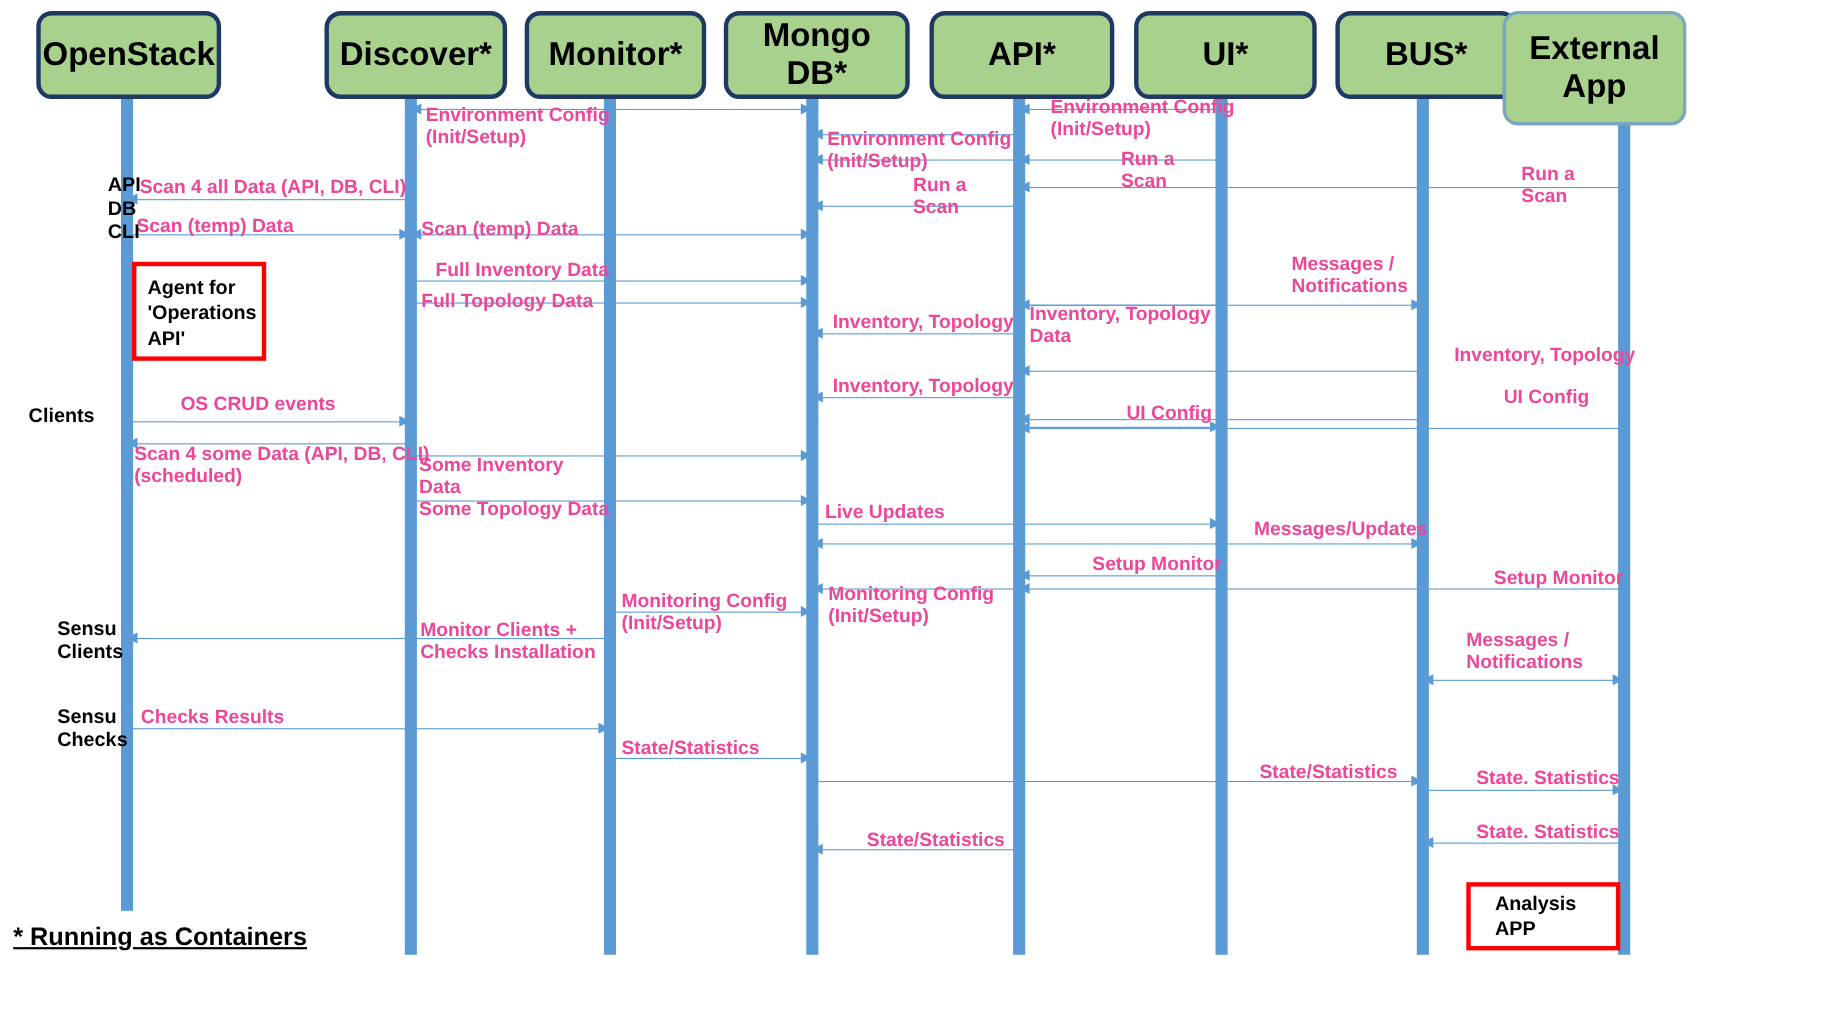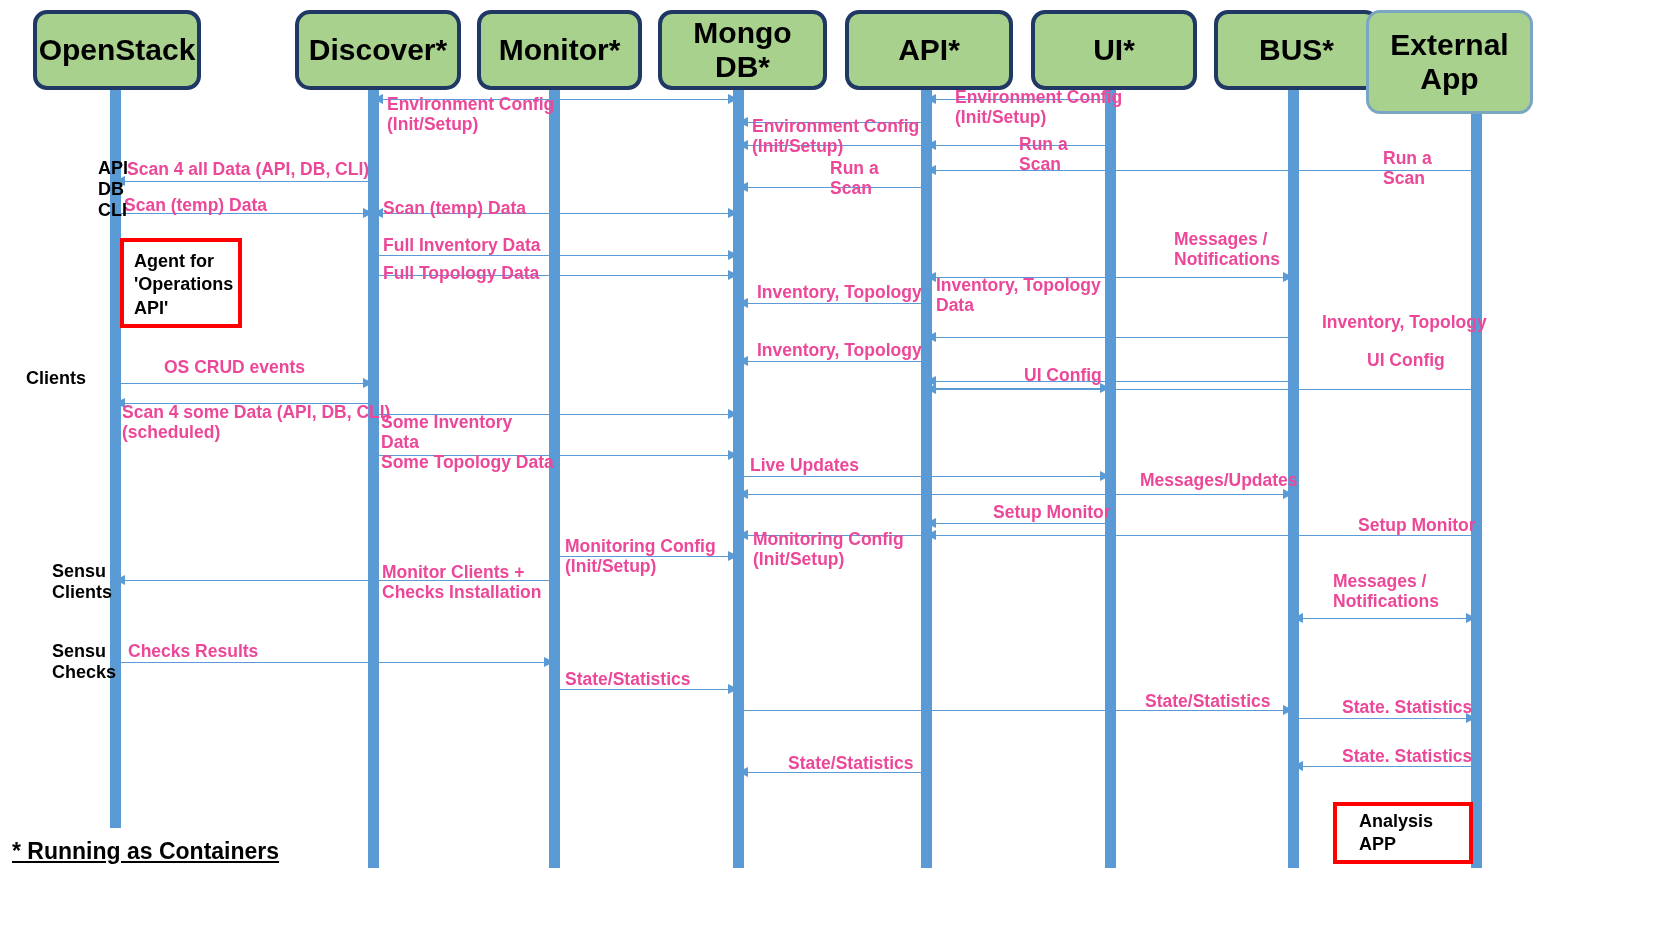--- a/index.html
+++ b/index.html
@@ -237,21 +237,21 @@
 (Init/Setup)</div>
       <div class="msg-label" style="left: 1019px; top: 135px; white-space: pre-line;">Run a
 Scan</div>
       <div class="msg-label" style="left: 127px; top: 160px; white-space: pre-line;">Scan 4 all Data (API, DB, CLI)</div>
       <div class="msg-label" style="left: 830px; top: 159px; white-space: pre-line;">Run a
 Scan</div>
       <div class="msg-label" style="left: 1383px; top: 149px; white-space: pre-line;">Run a
 Scan</div>
       <div class="msg-label" style="left: 124px; top: 196px; white-space: pre-line;">Scan (temp) Data</div>
       <div class="msg-label" style="left: 383px; top: 199px; white-space: pre-line;">Scan (temp) Data</div>
-      <div class="msg-label" style="left: 383px; top: 236px; white-space: pre-line;">Full Inventory Data</div>
+      <div class="msg-label" style="left: 396px; top: 236px; white-space: pre-line;">Full Inventory Data</div>
       <div class="msg-label" style="left: 383px; top: 264px; white-space: pre-line;">Full Topology  Data</div>
       <div class="msg-label" style="left: 1174px; top: 230px; white-space: pre-line;">Messages /
 Notifications</div>
       <div class="msg-label" style="left: 757px; top: 283px; white-space: pre-line;">Inventory, Topology</div>
       <div class="msg-label" style="left: 936px; top: 276px; white-space: pre-line;">Inventory, Topology
 Data</div>
       <div class="msg-label" style="left: 1322px; top: 313px; white-space: pre-line;">Inventory, Topology</div>
       <div class="msg-label" style="left: 757px; top: 341px; white-space: pre-line;">Inventory, Topology</div>
       <div class="msg-label" style="left: 1367px; top: 351px; white-space: pre-line;">UI Config</div>
       <div class="msg-label" style="left: 1024px; top: 366px; white-space: pre-line;">UI Config</div>

